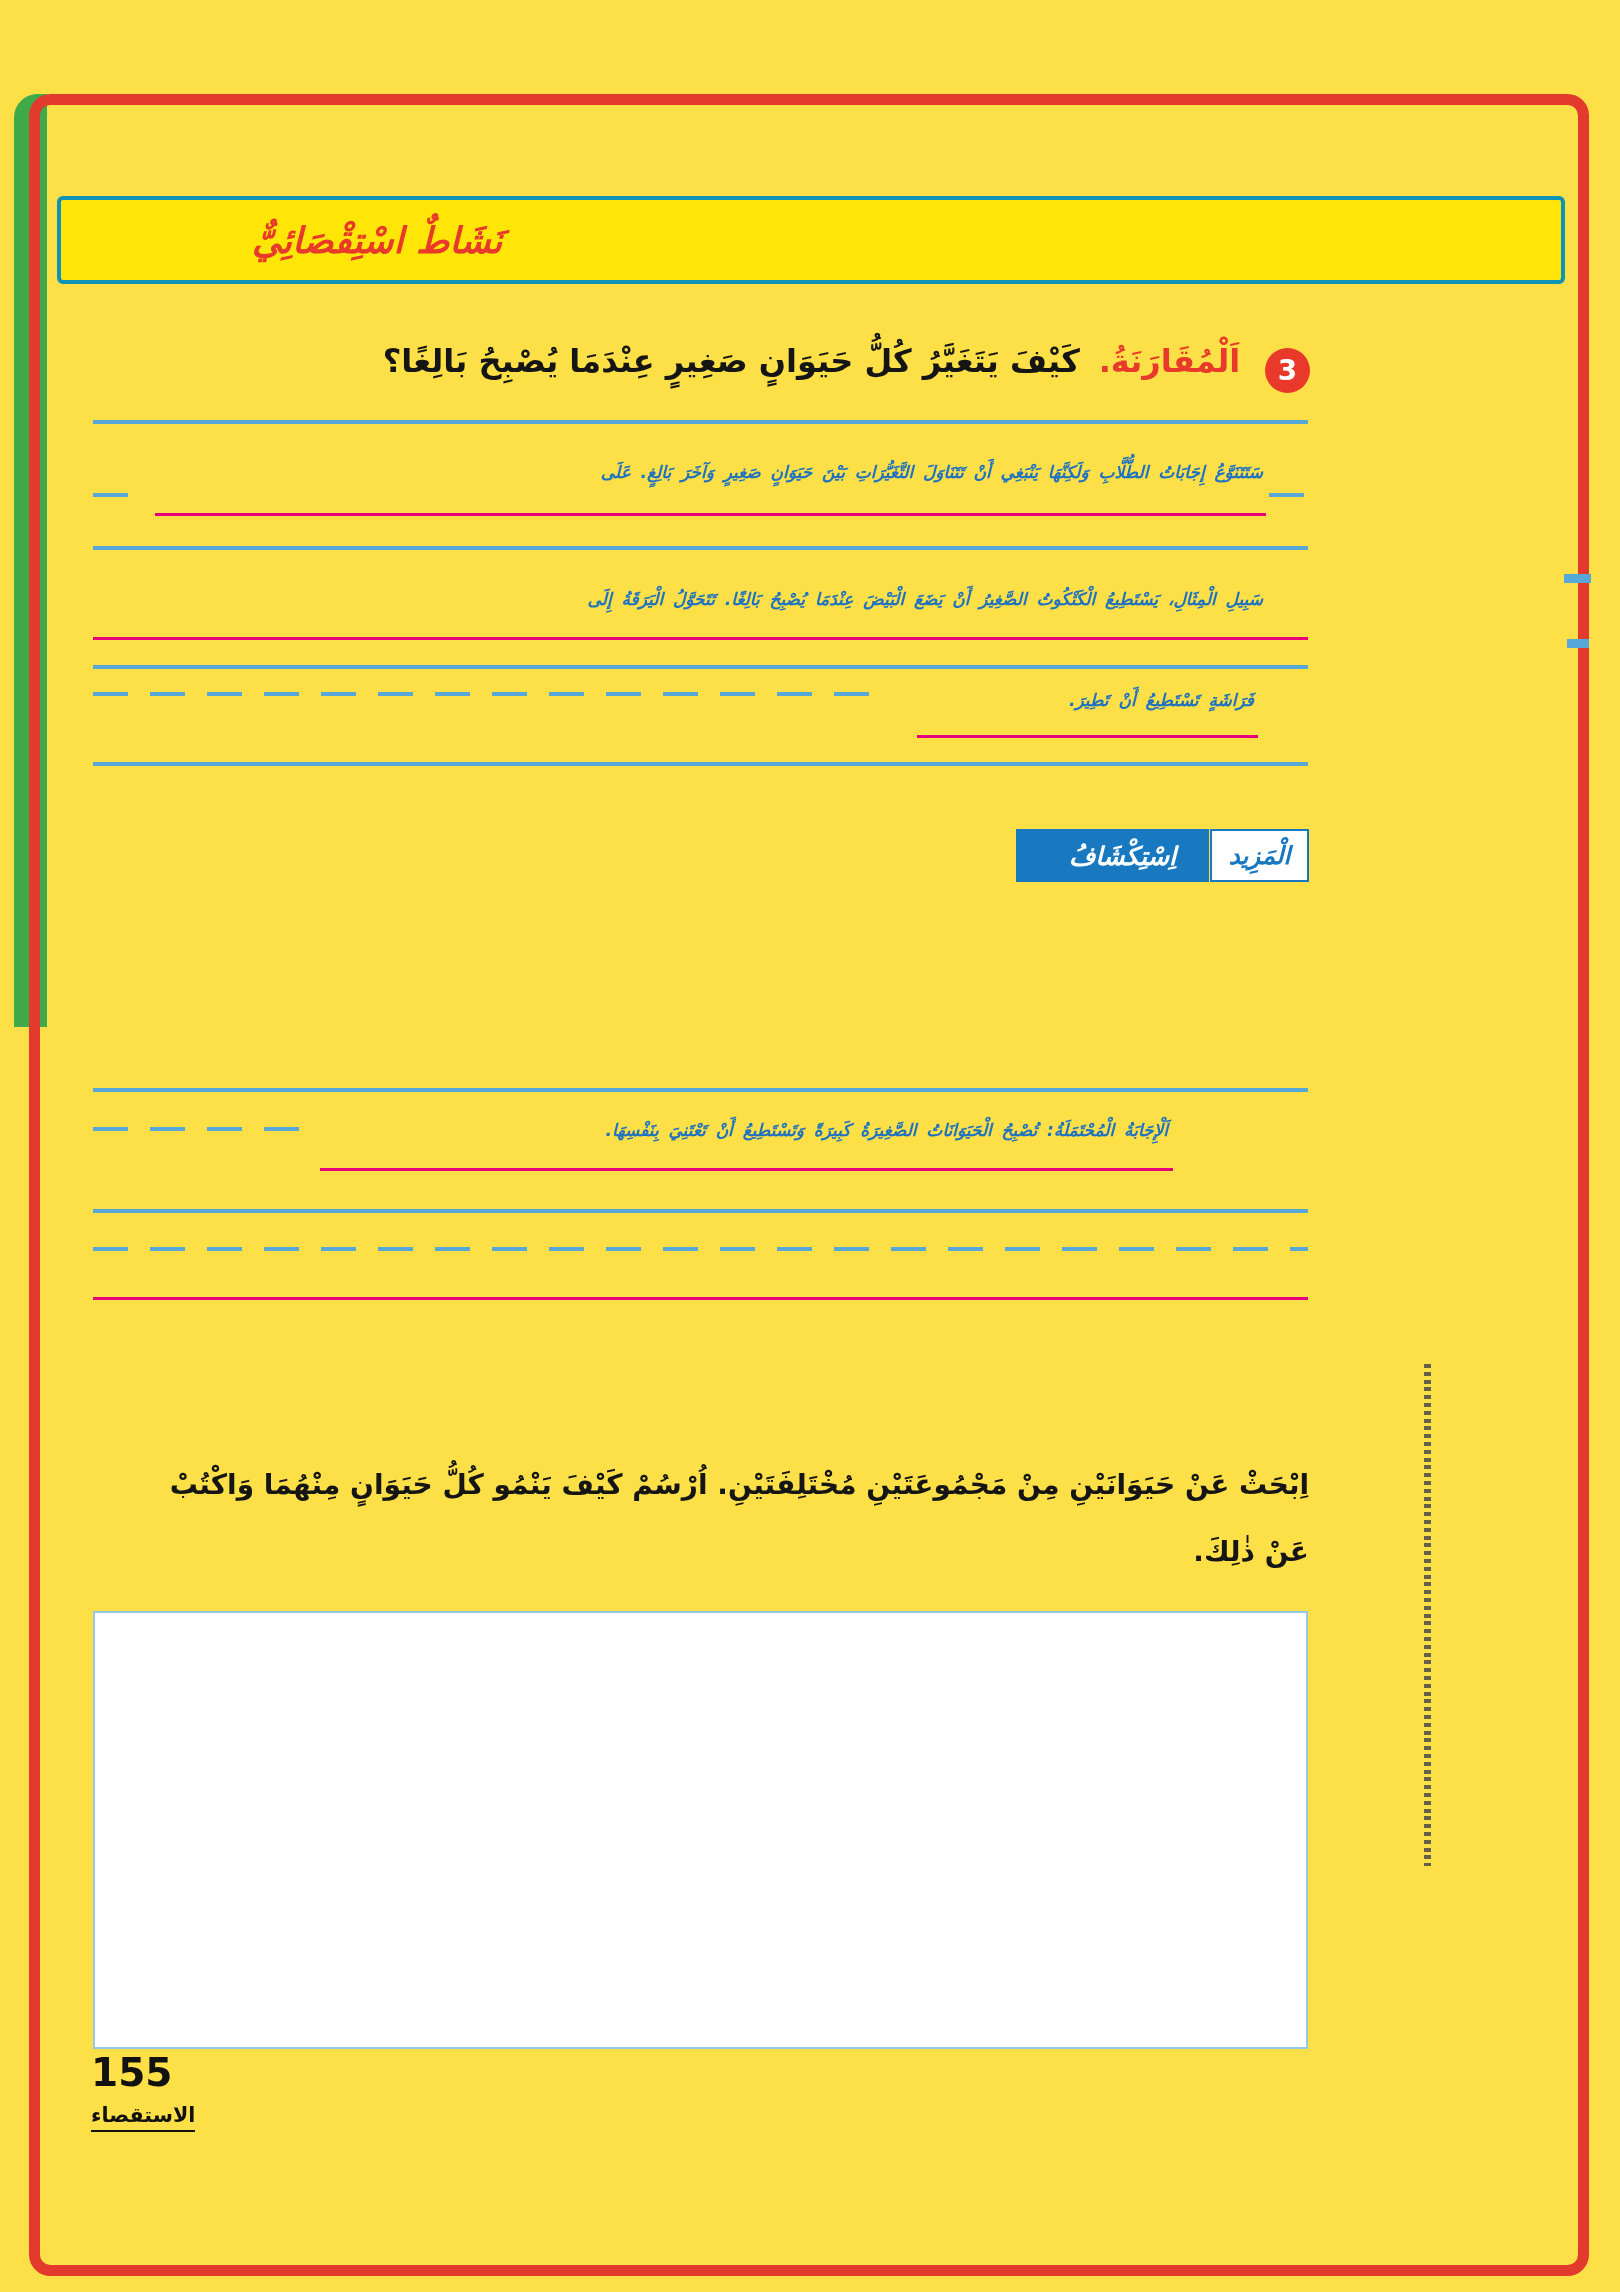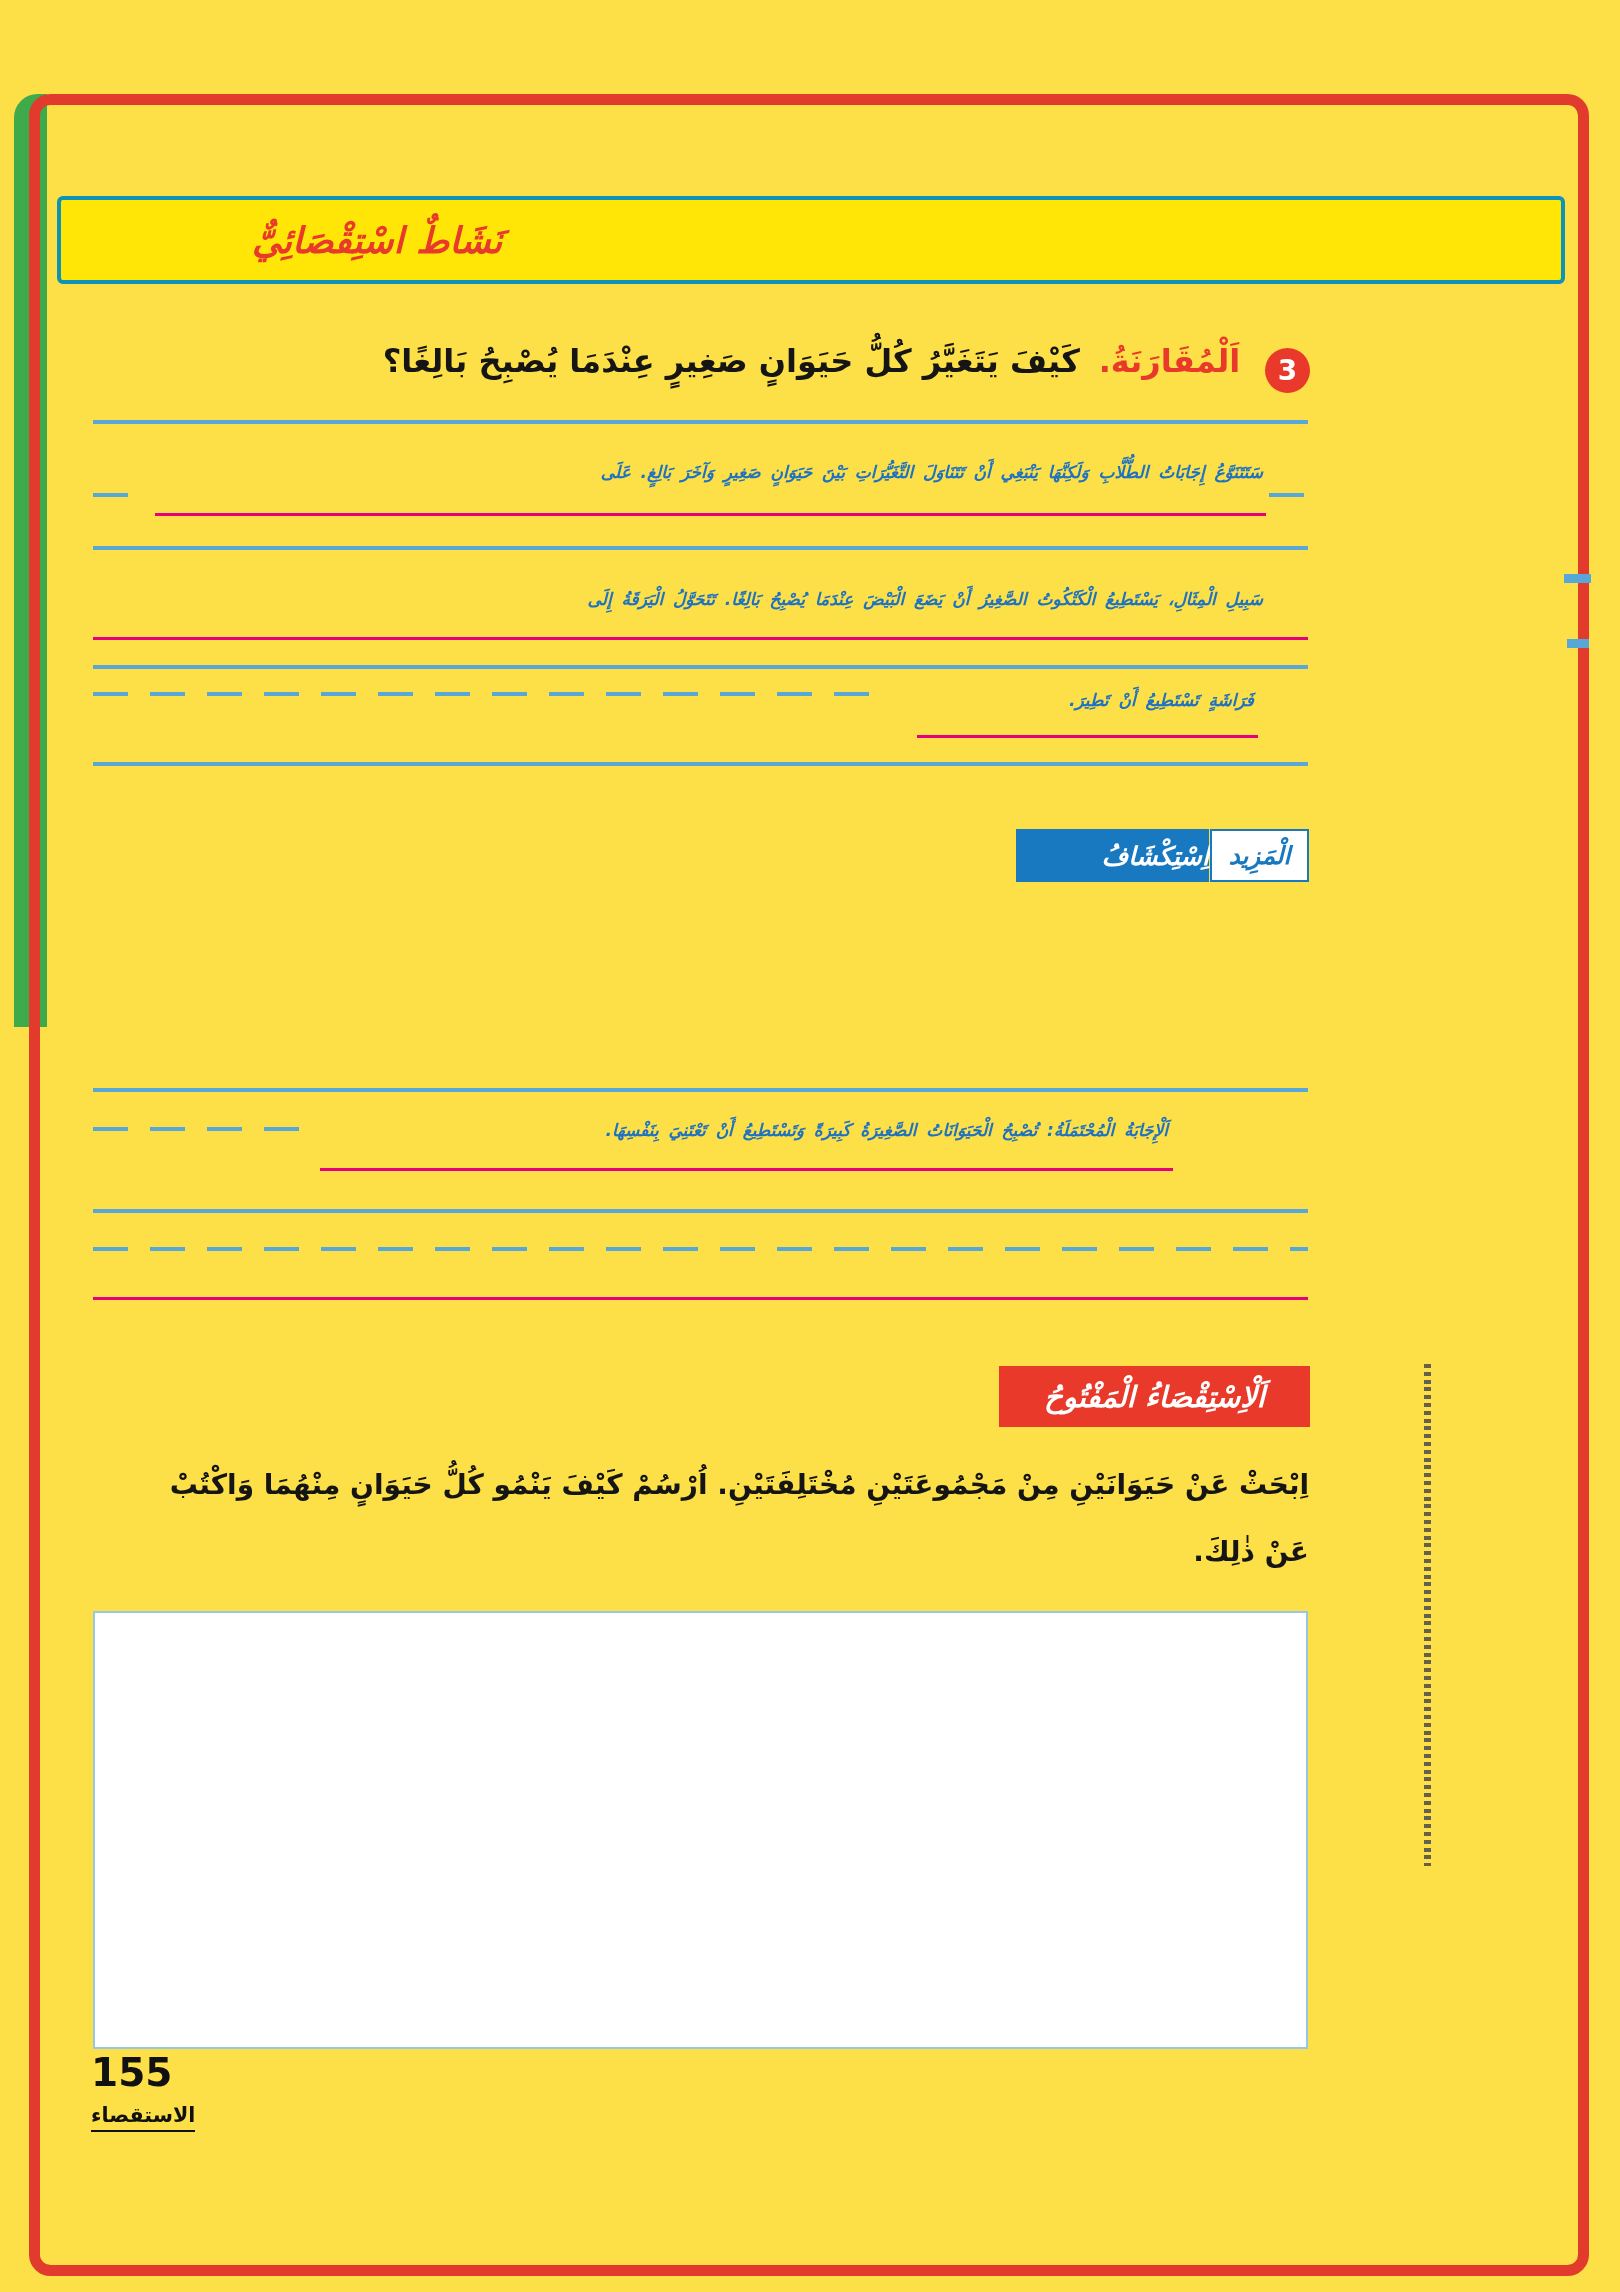--- a/index.html
+++ b/index.html
@@ -23,21 +23,21 @@
   .qlead { color:#e8392b; margin-left:7.8px; }
 
   .bline { height:3.9px; background:#57a8d8; }
   .dashline { height:3.9px; background:repeating-linear-gradient(90deg, #57a8d8 0 35px, transparent 35px 57px); }
   .pline { height:2.9px; background:#e6007e; }
 
   .ans { direction:rtl; text-align:right; color:#1f72c0; font-size:17px; font-weight:bold; font-style:italic;
          line-height:49px; white-space:nowrap; word-spacing:3.9px; }
 
   .tag-blue { background:#1878c0; color:#ffffff; font-weight:bold; font-style:italic; font-size:25.5px;
-              display:flex; align-items:center; direction:rtl;padding-left:20px; }
+              display:flex; align-items:center; justify-content:center; direction:rtl;padding-left:20px; }
   .tag-white { background:#ffffff; border:2.9px solid #1878c0; color:#1878c0; font-weight:bold; font-style:italic; font-size:24.5px;
                display:flex; align-items:center; justify-content:center; direction:rtl; }
 
   .red-banner { background:#e8392b; color:#ffffff; display:flex; align-items:center; justify-content:center;
                 font-size:29px; font-weight:bold; font-style:italic; direction:rtl; }
 
   .para { direction:rtl; text-align:right; font-size:28px; font-weight:bold; line-height:67px; color:#151515; }
 
   .drawbox { border:2.9px solid #95c7e8; background:#ffffff; }
 
@@ -91,23 +91,20 @@
 
 
   <div class="abs bline" style="left:93px; top:1088px; width:1215px;"></div>
   <div class="abs dashline" style="left:93px; top:1127px; width:214px;"></div>
   <div class="abs ans" style="left:323px; top:1106px; width:845px;">اَلْإِجَابَةُ الْمُحْتَمَلَةُ: تُصْبِحُ الْحَيَوَانَاتُ الصَّغِيرَةُ كَبِيرَةً وَتَسْتَطِيعُ أَنْ تَعْتَنِيَ بِنَفْسِهَا.</div>
   <div class="abs pline" style="left:320px; top:1168px; width:853px;"></div>
   <div class="abs bline" style="left:93px; top:1209px; width:1215px;"></div>
   <div class="abs dashline" style="left:93px; top:1247px; width:1215px;"></div>
   <div class="abs pline" style="left:93px; top:1297px; width:1215px;"></div>
 
-  <div class="abs red-banner" style="left:999px; top:1366px; width:311px; height:61px;">
-    <span>اَلْاِسْتِقْصَاءُ الْمَفْتُوحُ</span>
-  </div>
   <div class="abs para" style="left:145px; top:1451px; width:1164px; height:142px;">اِبْحَثْ عَنْ حَيَوَانَيْنِ مِنْ مَجْمُوعَتَيْنِ مُخْتَلِفَتَيْنِ. اُرْسُمْ كَيْفَ يَنْمُو كُلُّ حَيَوَانٍ مِنْهُمَا وَاكْتُبْ عَنْ ذٰلِكَ.</div>
 
   <div class="abs drawbox" style="left:93px; top:1611px; width:1215px; height:438px;"></div>
 
   <div class="abs pagenum" style="left:91px; top:2050px;">155</div>
   <div class="abs sectlabel" style="left:91px; top:2103px;">الاستقصاء</div>
 
   <div class="abs vtext" style="left:1424px; top:1364px; height:502px;"></div>
 
   <div class="abs edgemark" style="left:1564px; top:574px; width:27.4px; height:8.8px;"></div>

